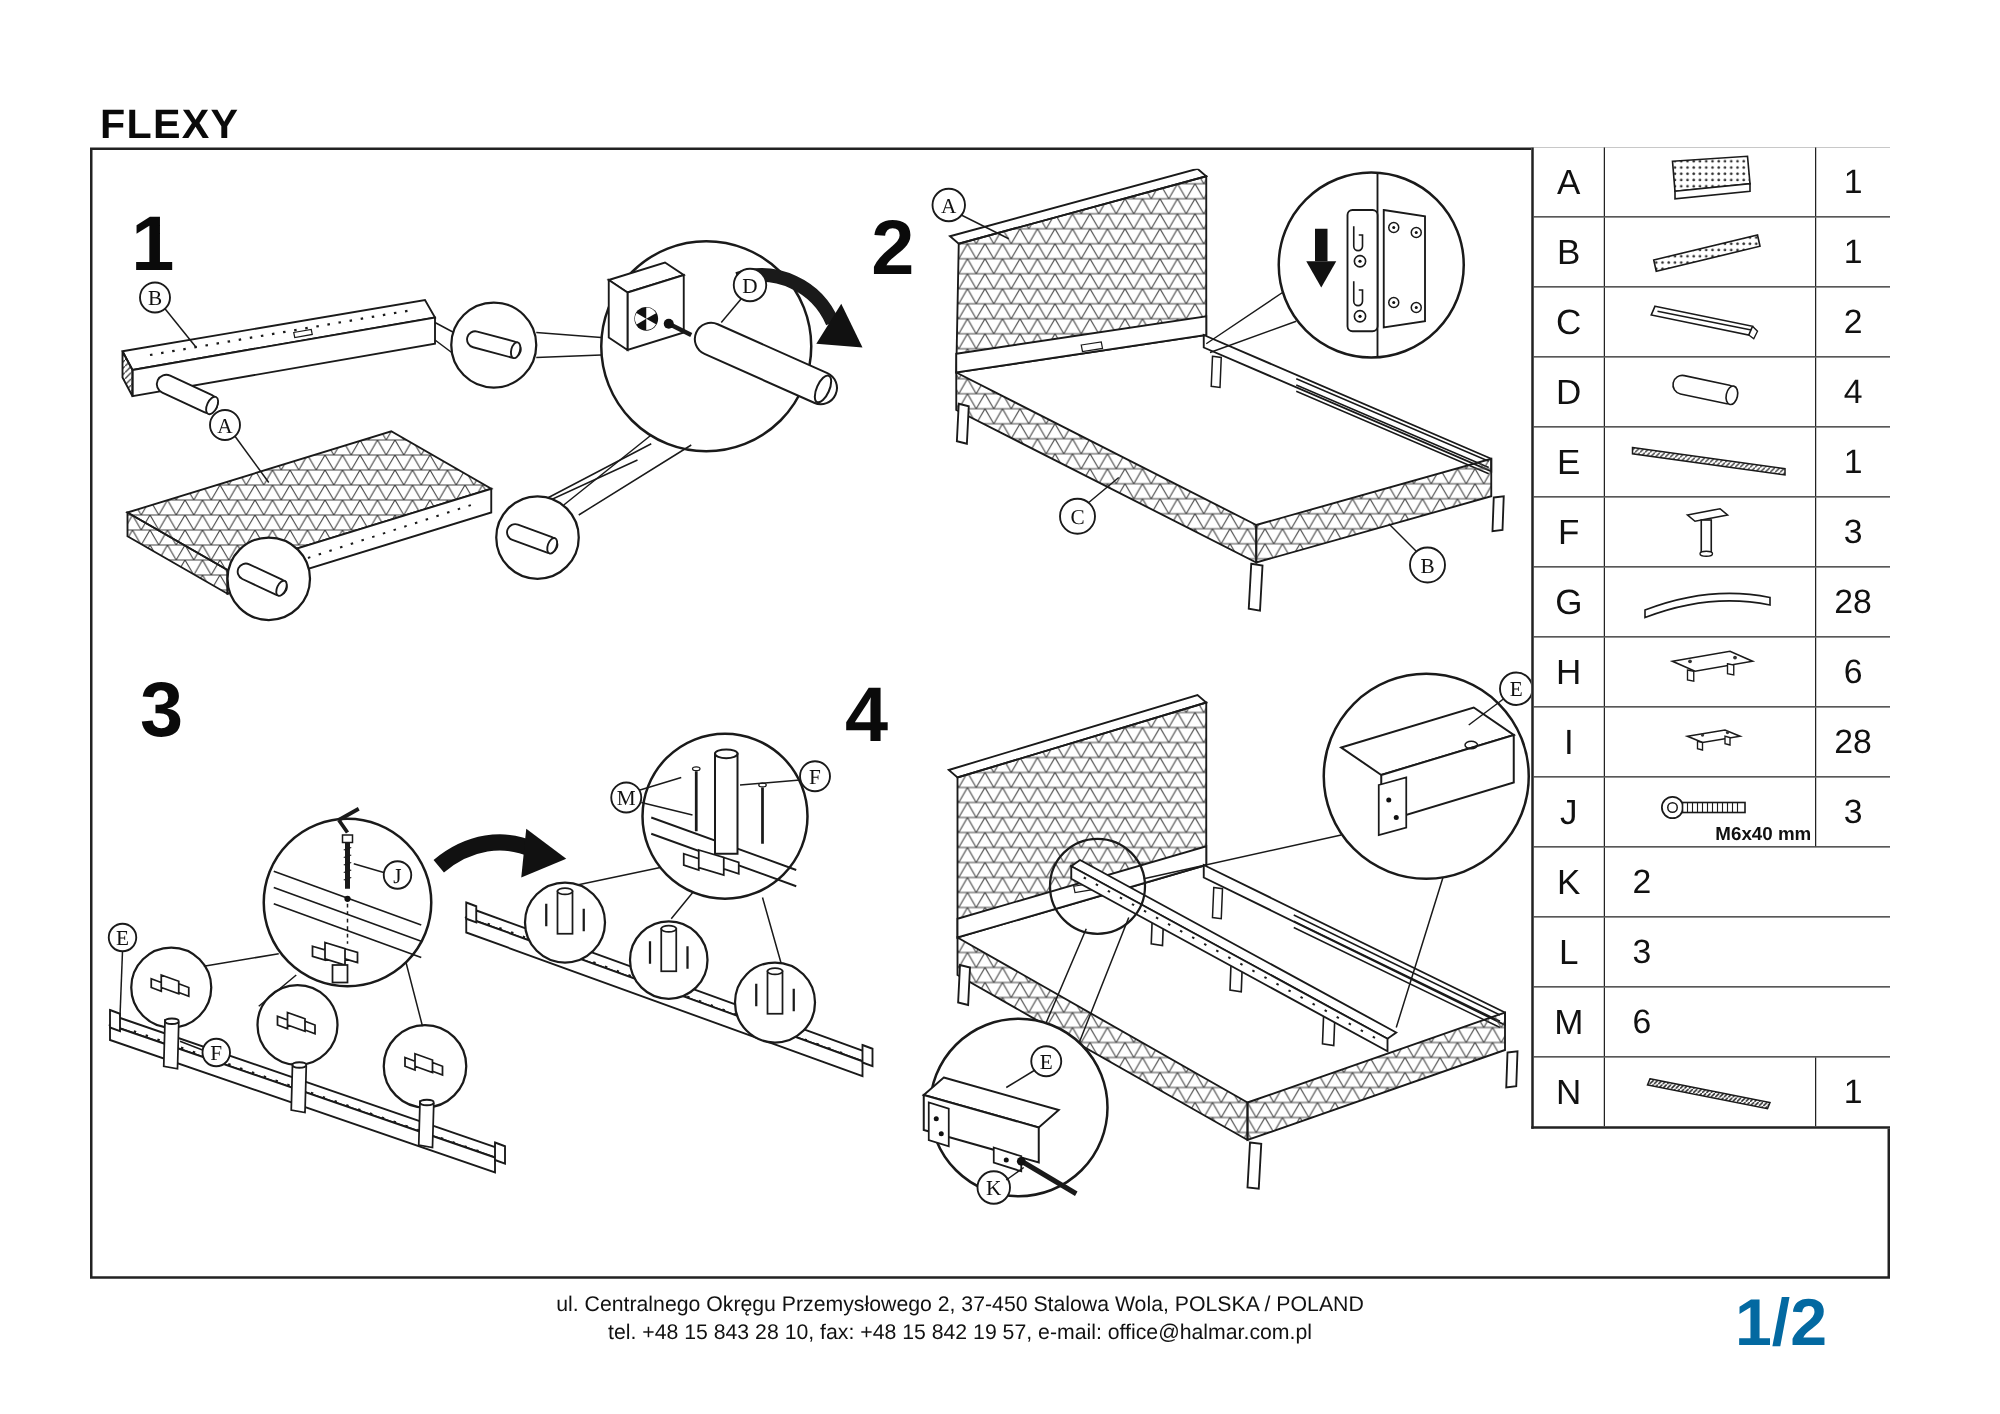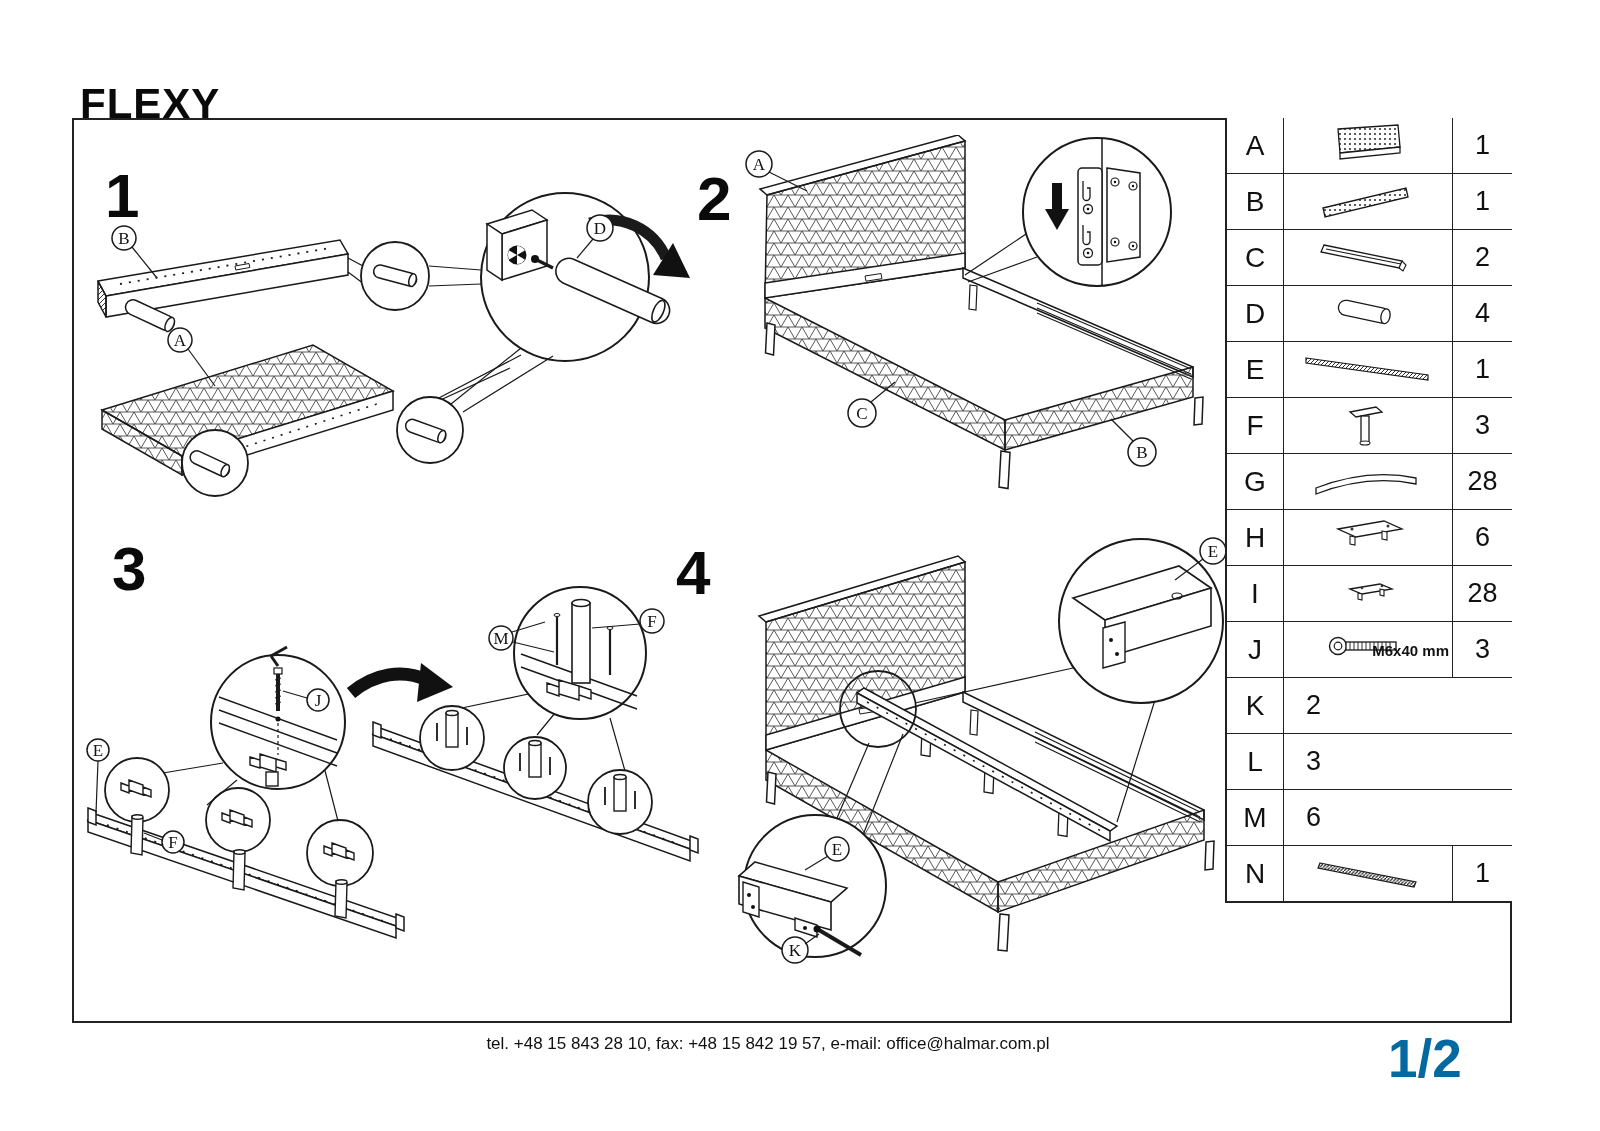--- a/index.html
+++ b/index.html
@@ -1,33 +1,33 @@
 <!DOCTYPE html>
 <html><head>
 <meta charset="utf-8">
 <style>
   html,body{margin:0;padding:0;background:#fff;}
   .page{position:relative;width:1600px;height:1131px;background:#fff;overflow:hidden;
         font-family:"Liberation Sans",sans-serif;color:#111;}
-  .title{position:absolute;left:80px;top:80px;font-size:42px;font-weight:bold;letter-spacing:1px;color:#0a0a0a;}
+  .title{position:absolute;left:80px;top:80px;font-size:33px;font-weight:bold;letter-spacing:1px;color:#0a0a0a;}
   .main-box{position:absolute;left:72px;top:118px;width:1440px;height:905px;border:2px solid #222;box-sizing:border-box;background:#fff;}
   .step-num{position:absolute;font-size:62px;font-weight:bold;color:#0a0a0a;line-height:1;}
   #num1{left:105px;top:165px;} #num2{left:697px;top:168px;} #num3{left:112px;top:538px;} #num4{left:676px;top:542px;}
   .stepsvg{position:absolute;}
   #svg1{left:85px;top:148px;} #svg2{left:655px;top:135px;} #svg3{left:85px;top:525px;} #svg4{left:655px;top:510px;}
 
   .parts-table{position:absolute;left:1225px;top:118px;width:287px;height:785px;box-sizing:border-box;
                border-left:2px solid #222;border-bottom:2px solid #222;background:#fff;display:flex;flex-direction:column;}
   .prow{flex:1;display:flex;border-bottom:1.6px solid #222;min-height:0;}
   .prow:last-child{border-bottom:none;}
   .cell{display:flex;align-items:center;justify-content:center;box-sizing:border-box;}
   .cell.letter{width:57px;border-right:1.6px solid #222;font-size:28px;}
   .cell.icon{flex:1;border-right:1.6px solid #222;position:relative;}
   .cell.qty{width:59px;font-size:27px;}
-  .size-label{position:absolute;right:3px;bottom:18px;font-size:15px;font-weight:bold;white-space:nowrap;margin-top:28px;}
+  .size-label{position:absolute;right:3px;bottom:1px;font-size:15px;font-weight:bold;white-space:nowrap;margin-top:28px;}
 
   .footer{position:absolute;left:0;top:1033px;width:1536px;text-align:center;font-size:17px;line-height:21.5px;color:#111;}
   .page-num{position:absolute;left:1388px;top:1028px;font-size:53px;font-weight:bold;color:#0369a1;}
   svg text.lbl{font-family:"Liberation Serif",serif;font-size:17px;fill:#111;}
   svg{display:block;}
 </style>
 </head>
 <body>
 
 <div class="page">
@@ -530,17 +530,18 @@
             </defs>
           <path d="M32,13 L128,32 L126,37 L30,18 Z" fill="url(#pdN)" stroke="#1a1a1a" stroke-width="1.2"></path>
         </svg>
       </div>
       <div class="cell qty">1</div>
     </div>
 
   </div>
 
   <div class="footer">
+    <div>ul. Centralnego Okręgu Przemysłowego 2, 37-450 Stalowa Wola, POLSKA / POLAND</div>
     <div>tel. +48 15 843 28 10, fax: +48 15 842 19 57, e-mail: office@halmar.com.pl</div>
   </div>
   <div class="page-num">1/2</div>
 
 </div>
 
 </body></html>

